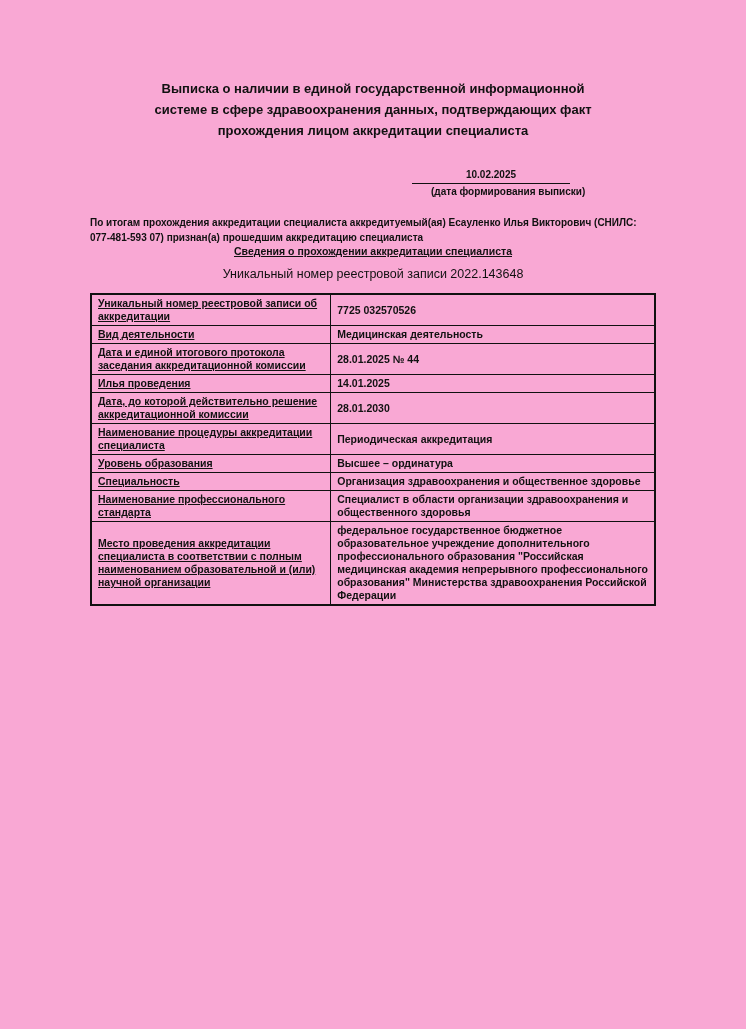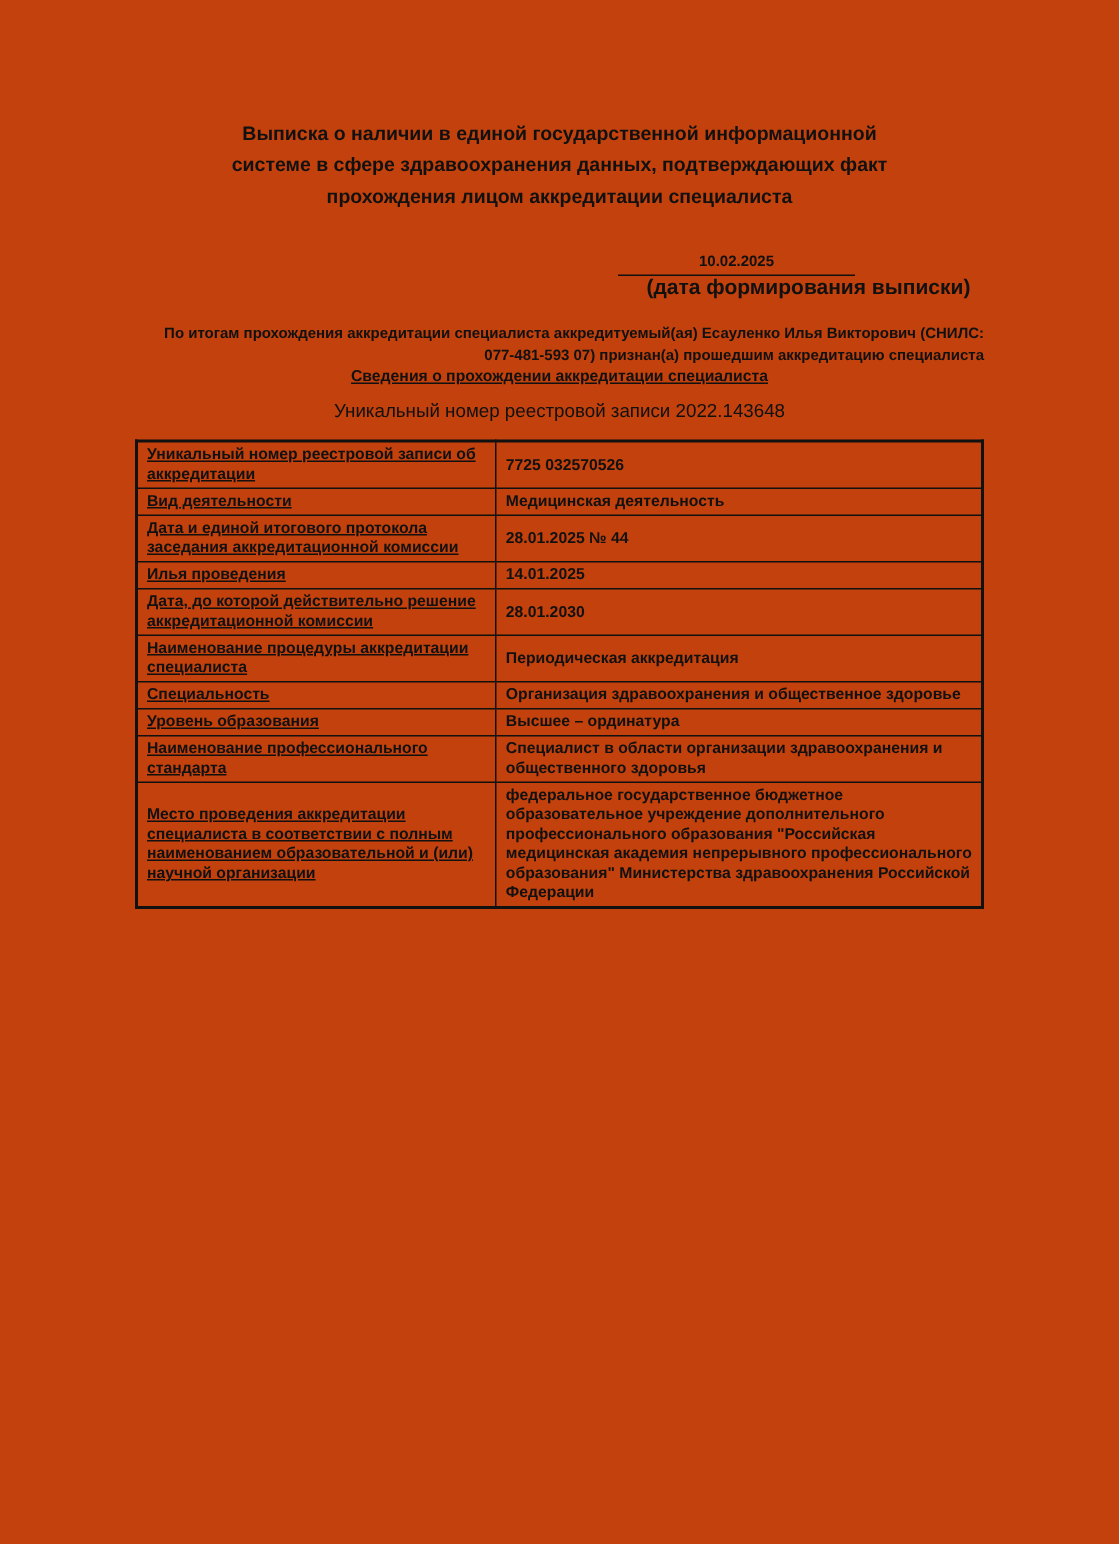--- a/index.html
+++ b/index.html
@@ -6,21 +6,21 @@
   * { margin: 0; padding: 0; box-sizing: border-box; }
   html, body {
     background: #ffffff;
     font-family: "Liberation Sans", "DejaVu Sans", sans-serif;
   }
   .page {
     position: relative;
     width: 746px;
     height: 1029px;
     margin: 0 auto;
-    background: #c2410c;
+    background: #f9a8d4;
     color: #111111;
     padding: 78px 90px 0 90px;
     overflow: hidden;
   }
   .doc-title {
     text-align: center;
     font-size: 13px;
     font-weight: bold;
     line-height: 21px;
   }
@@ -31,29 +31,29 @@
     font-weight: bold;
   }
   .date-value {
     font-size: 10px;
     line-height: 14px;
     border-bottom: 1.5px solid #111111;
     padding-bottom: 1px;
     margin-top: 27px;
   }
   .date-caption {
-    font-size: 14px;
+    font-size: 10px;
     line-height: 13px;
     padding-top: 1px;
     white-space: nowrap;
     margin-left: 19px;
   }
   .summary {
     margin-top: 17px;
-    text-align: right;
+    text-align: left;
     font-size: 10px;
     font-weight: bold;
     line-height: 15px;
   }
   .section-heading {
     text-align: center;
     font-size: 10.5px;
     font-weight: bold;
     text-decoration: underline;
     line-height: 13px;
@@ -125,26 +125,26 @@
       </tr>
       <tr>
         <td class="label-cell">Дата, до которой действительно решение аккредитационной комиссии</td>
         <td class="value-cell">28.01.2030</td>
       </tr>
       <tr>
         <td class="label-cell">Наименование процедуры аккредитации специалиста</td>
         <td class="value-cell">Периодическая аккредитация</td>
       </tr>
       <tr>
+        <td class="label-cell">Уровень образования</td>
+        <td class="value-cell">Высшее – ординатура</td>
+      </tr>
+      <tr>
         <td class="label-cell">Специальность</td>
         <td class="value-cell">Организация здравоохранения и общественное здоровье</td>
-      </tr>
-      <tr>
-        <td class="label-cell">Уровень образования</td>
-        <td class="value-cell">Высшее – ординатура</td>
       </tr>
       <tr>
         <td class="label-cell">Наименование профессионального стандарта</td>
         <td class="value-cell">Специалист в области организации здравоохранения и общественного здоровья</td>
       </tr>
       <tr>
         <td class="label-cell">Место проведения аккредитации специалиста в соответствии с полным наименованием образовательной и (или) научной организации</td>
         <td class="value-cell">федеральное государственное бюджетное образовательное учреждение дополнительного профессионального образования "Российская медицинская академия непрерывного профессионального образования" Министерства здравоохранения Российской Федерации</td>
       </tr>
     </tbody>

